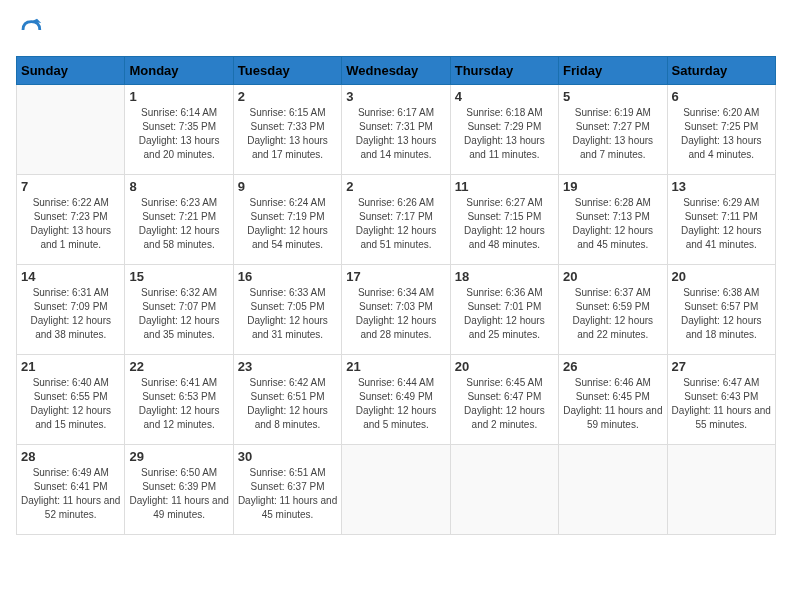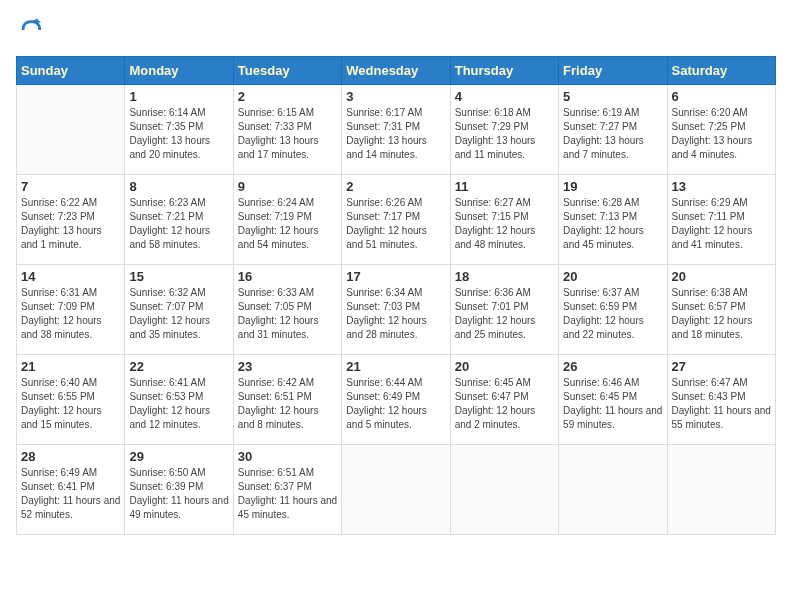--- a/index.html
+++ b/index.html
@@ -37,21 +37,21 @@
       font-size: 15px;
       color: #555;
     }
     table {
       width: 100%;
       border-collapse: collapse;
       table-layout: fixed;
     }
     thead tr {
       background-color: #2a7ec8;
-      color: #fef9c3;
+      color: #000000;
     }
     thead th {
       padding: 6px 4px;
       font-size: 13px;
       font-weight: bold;
       text-align: left;
       border: 1px solid #1a6faf;
     }
     tbody tr {
       border: 1px solid #ccc;
@@ -68,20 +68,21 @@
       font-size: 13px;
       font-weight: bold;
       color: #333;
       display: block;
       margin-bottom: 2px;
     }
     .day-info {
       font-size: 10px;
       color: #444;
       line-height: 1.4;
+      text-align: center;
     }
     .empty-cell {
       background: #f9f9f9;
     }
   </style>
 </head>
 <body>
 
 <div class="header">
   <div class="logo">

